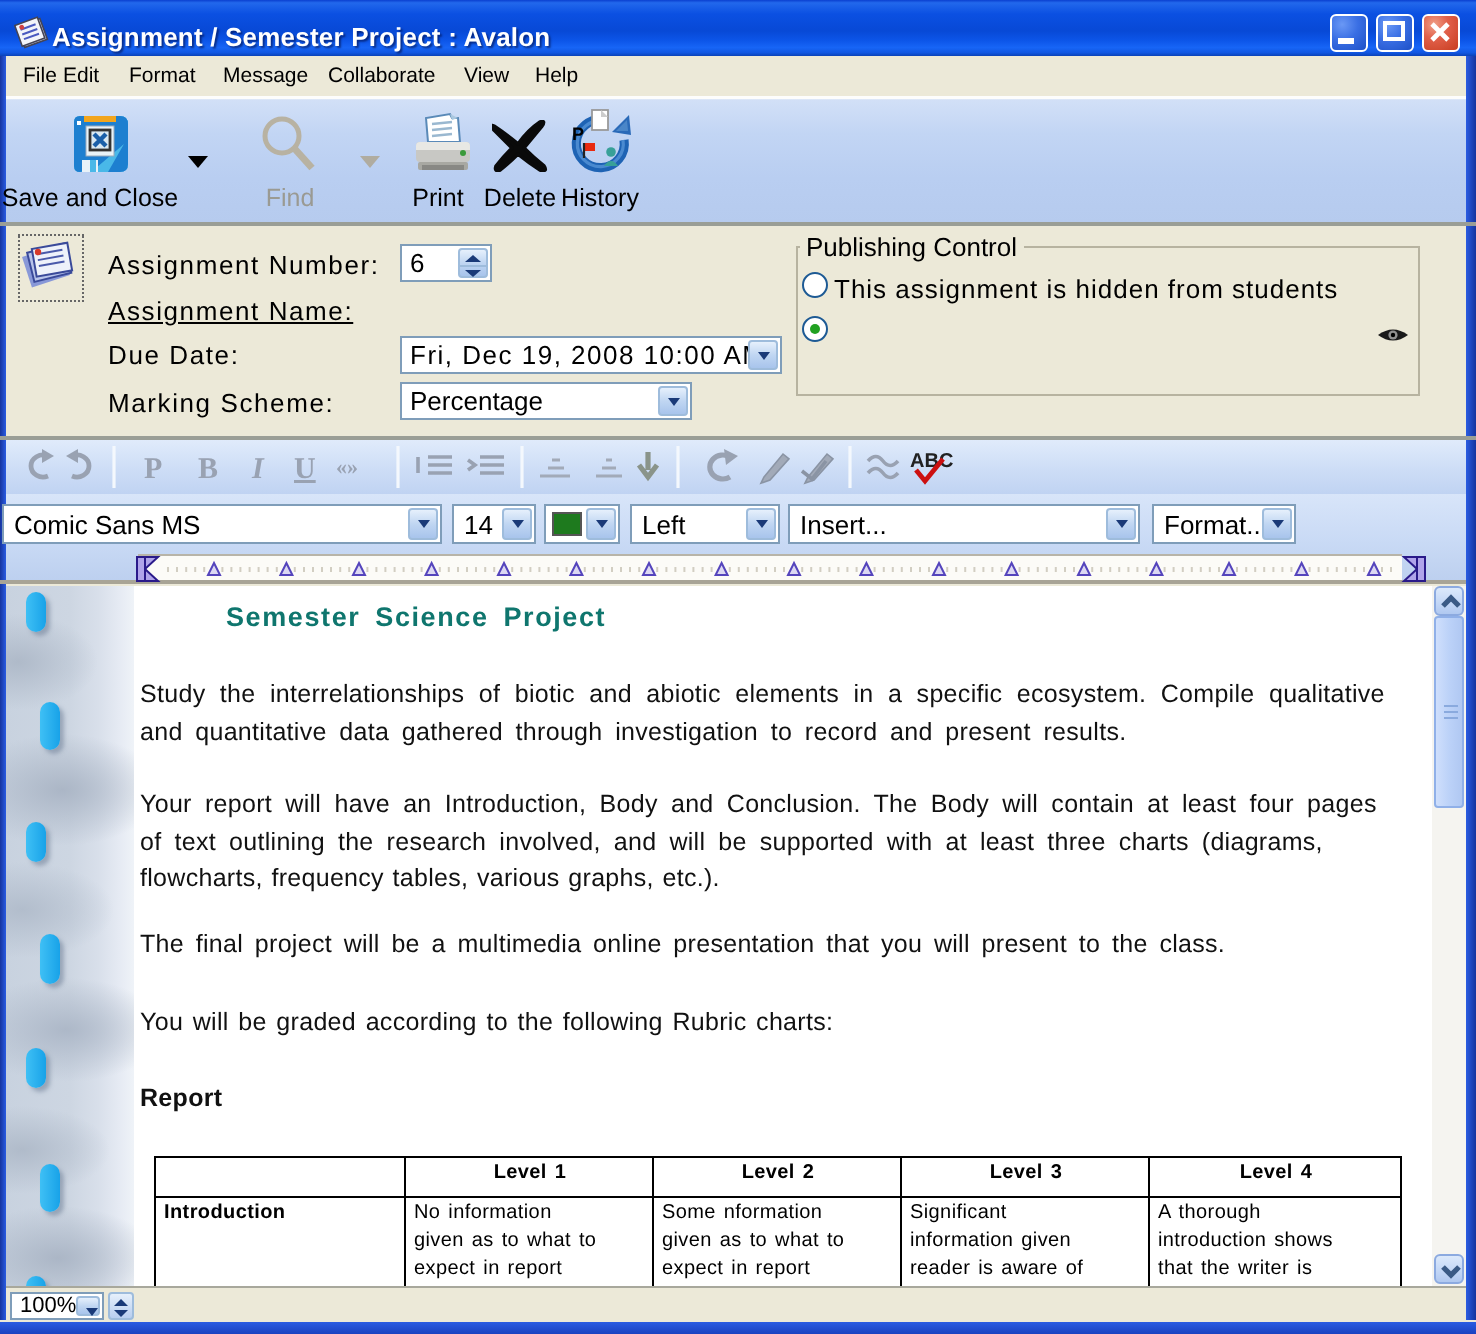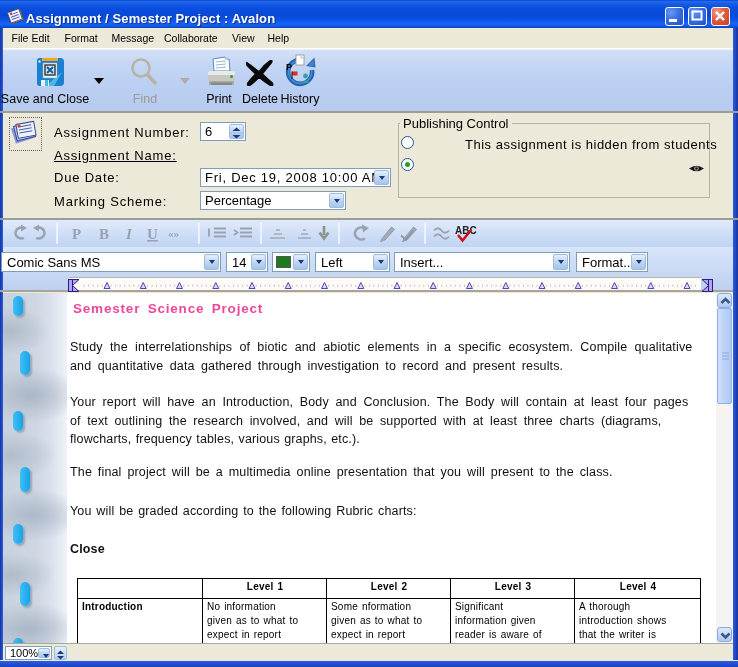--- a/index.html
+++ b/index.html
@@ -40,21 +40,21 @@
 .combtn { position:absolute; right:1px; top:1px; width:15px; bottom:1px;
   background:linear-gradient(180deg,#e6f0fc,#c0d6f2 50%,#a8c4ec); border:1px solid #9ebcdc; border-radius:2px; }
 .combtn:after { content:""; position:absolute; left:3.5px; top:5px; width:0; height:0;
   border:3.5px solid transparent; border-top:4px solid #1a3a78; }
 .spin { position:absolute; right:1px; top:1px; width:15px; bottom:1px; text-align:center;
   background:linear-gradient(180deg,#e6f0fc,#c0d6f2 50%,#a8c4ec); border:1px solid #9ebcdc; border-radius:2px; }
 #fieldset { left:398px; top:123px; width:312px; height:75px; border:1px solid #b7b3a0; }
 #legend { left:400px; top:116px; font-size:13px; background:#ECE9D8; padding:0 3px; }
 .radio { width:13px; height:13px; border-radius:50%; background:#fff; border:1px solid #1d5a94; }
 .radio.sel:after { content:""; position:absolute; left:3px; top:3px; width:5px; height:5px; border-radius:50%; background:#21a121; }
-.rlabel { font-size:13px; letter-spacing:.5px;margin-left:48px; }
+.rlabel { font-size:13px; letter-spacing:.5px; }
 
 
 #iconrow { left:3px; top:220px; width:730px; height:27px;
   background:linear-gradient(180deg,#e0ebfb 0%,#cdddf6 55%,#c0d3f2 100%); }
 #droprow { left:3px; top:247px; width:730px; height:43px;
   background:linear-gradient(180deg,#d8e5f9,#c9daf5 55%,#bdd0ef); }
 .dd { position:absolute; top:252px; height:20px; background:#fff; border:1px solid #7F9DB9; font-size:13px; padding:2px 0 0 5px; white-space:nowrap; overflow:hidden; }
 
 
 #ruler { left:69px; top:277px; width:632px; height:14px; background:#fcfbf7; border-top:1px solid #b8b4a8; }
@@ -71,21 +71,21 @@
    radial-gradient(ellipse 46px 24px at 8px 162px, #b2bdcc 0%, rgba(178,189,204,0) 100%),
    radial-gradient(ellipse 50px 26px at 30px 222px, #adb8c8 0%, rgba(173,184,200,0) 100%),
    radial-gradient(ellipse 44px 22px at 8px 282px, #b0bbca 0%, rgba(176,187,202,0) 100%),
    radial-gradient(ellipse 50px 26px at 26px 336px, #abb6c6 0%, rgba(171,182,198,0) 100%),
    linear-gradient(90deg,#c8d2df 0%,#cdd6e2 50%,#d8dfea 72%,#e5eaf3 88%,#eff3f8 100%);
 }
 .capsule { width:10px; border-radius:5px; background:linear-gradient(90deg,#3fc0f5,#18a2e8); box-shadow:2px 2px 2px rgba(110,125,150,.55); }
 #dtext { color:#111; font-size:12.5px; line-height:18.5px; letter-spacing:.15px; word-spacing:2.9px; }
 #dtext .p { position:absolute; left:67px; white-space:nowrap; }
 #dhead { left:70px !important; }
-#dhead { color:#ec4899; font-weight:bold; font-size:13.5px; letter-spacing:.8px; }
+#dhead { color:#0f766e; font-weight:bold; font-size:13.5px; letter-spacing:.8px;margin-left:40px; }
 
 
 #rtable { left:74px; top:285px; border-collapse:collapse; table-layout:fixed; background:#fff; border:1px solid #000; }
 #rtable td { border:1px solid #000; font-size:10px; letter-spacing:.2px; word-spacing:1px; padding:1px 3px 0 4px; vertical-align:top; line-height:13.8px; }
 #rtable .hd { font-weight:bold; text-align:center; height:20px; }
 
 
 #sbar { left:716px; top:293px; width:17px; height:350px; background:#f5f4f0; }
 .sbtn { position:absolute; left:0.5px; width:15px; height:15px; border-radius:3px; border:1px solid #8caae0;
   background:linear-gradient(180deg,#dcE9fb,#c2d6f6 60%,#b0c8f0); }
@@ -482,21 +482,21 @@
     <div class="abs capsule" style="left:17px; top:174px; height:25px;"></div>
     <div class="abs capsule" style="left:10px; top:231px; height:20px;"></div>
     <div class="abs capsule" style="left:17px; top:289px; height:24px;"></div>
     <div class="abs capsule" style="left:10px; top:345px; height:20px;"></div>
     <div id="dtext">
       <div class="p" id="dhead" style="top:7px;">Semester Science Project</div>
       <div class="p" style="top:45px;"><span style="word-spacing:3.6px;">Study the interrelationships of biotic and abiotic elements in a specific ecosystem. Compile qualitative</span><br><span style="word-spacing:2.7px;">and quantitative data gathered through investigation to record and present results.</span></div>
       <div class="p" style="top:100px;"><span style="word-spacing:3.0px;">Your report will have an Introduction, Body and Conclusion. The Body will contain at least four pages</span><br><span style="word-spacing:2.9px;">of text outlining the research involved, and will be supported with at least three charts (diagrams,</span><br><span style="word-spacing:0.7px;">flowcharts, frequency tables, various graphs, etc.).</span></div>
       <div class="p" style="top:170px; word-spacing:2.25px;">The final project will be a multimedia online presentation that you will present to the class.</div>
       <div class="p" style="top:209px; word-spacing:1.2px;">You will be graded according to the following Rubric charts:</div>
-      <div class="p" style="top:247px; font-weight:bold;">Close</div>
+      <div class="p" style="top:247px; font-weight:bold;">Report</div>
     </div>
     <table class="abs" id="rtable">
       <tbody>
           <tr>
         <td class="hd" style="width:125px;"></td>
         <td class="hd" style="width:124px;">Level 1</td>
         <td class="hd" style="width:124px;">Level 2</td>
         <td class="hd" style="width:124px;">Level 3</td>
         <td class="hd" style="width:126px;">Level 4</td>
       </tr>

